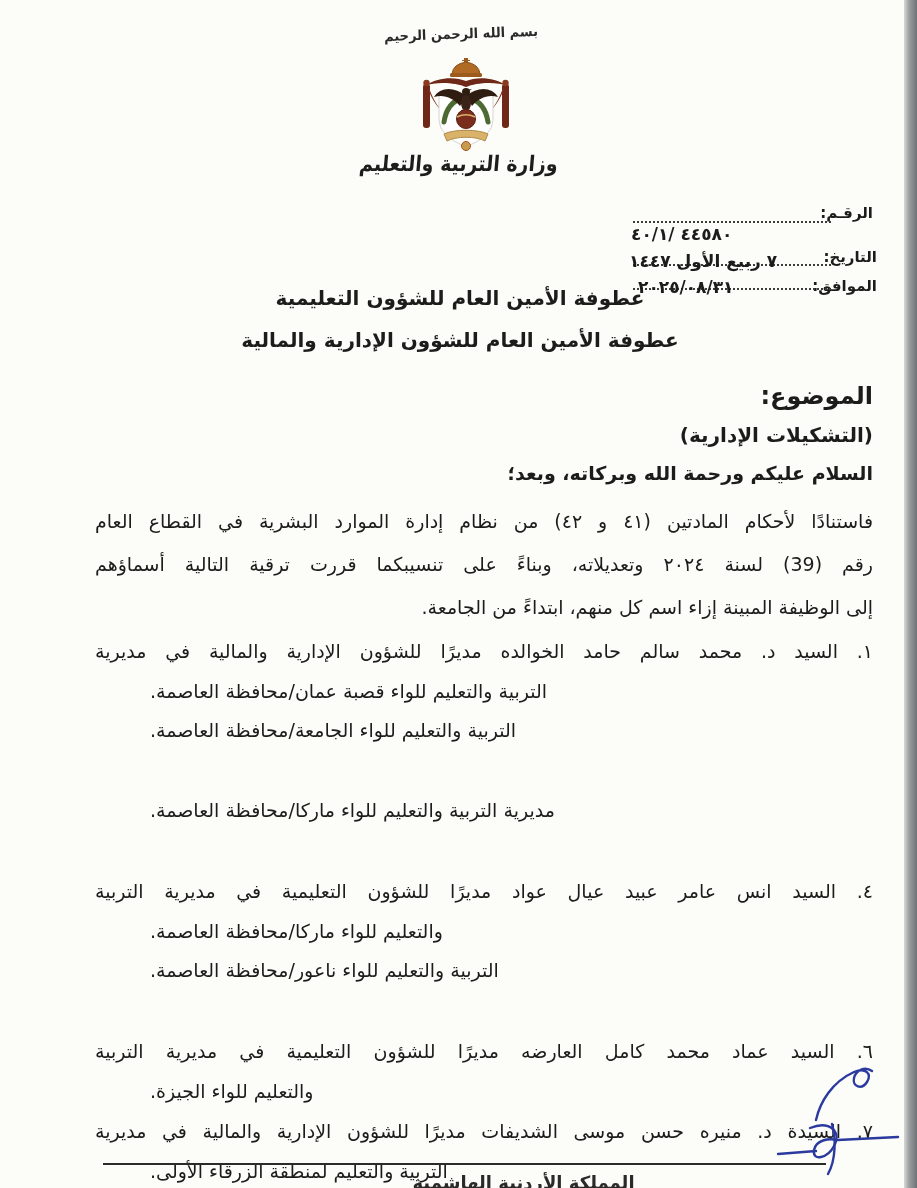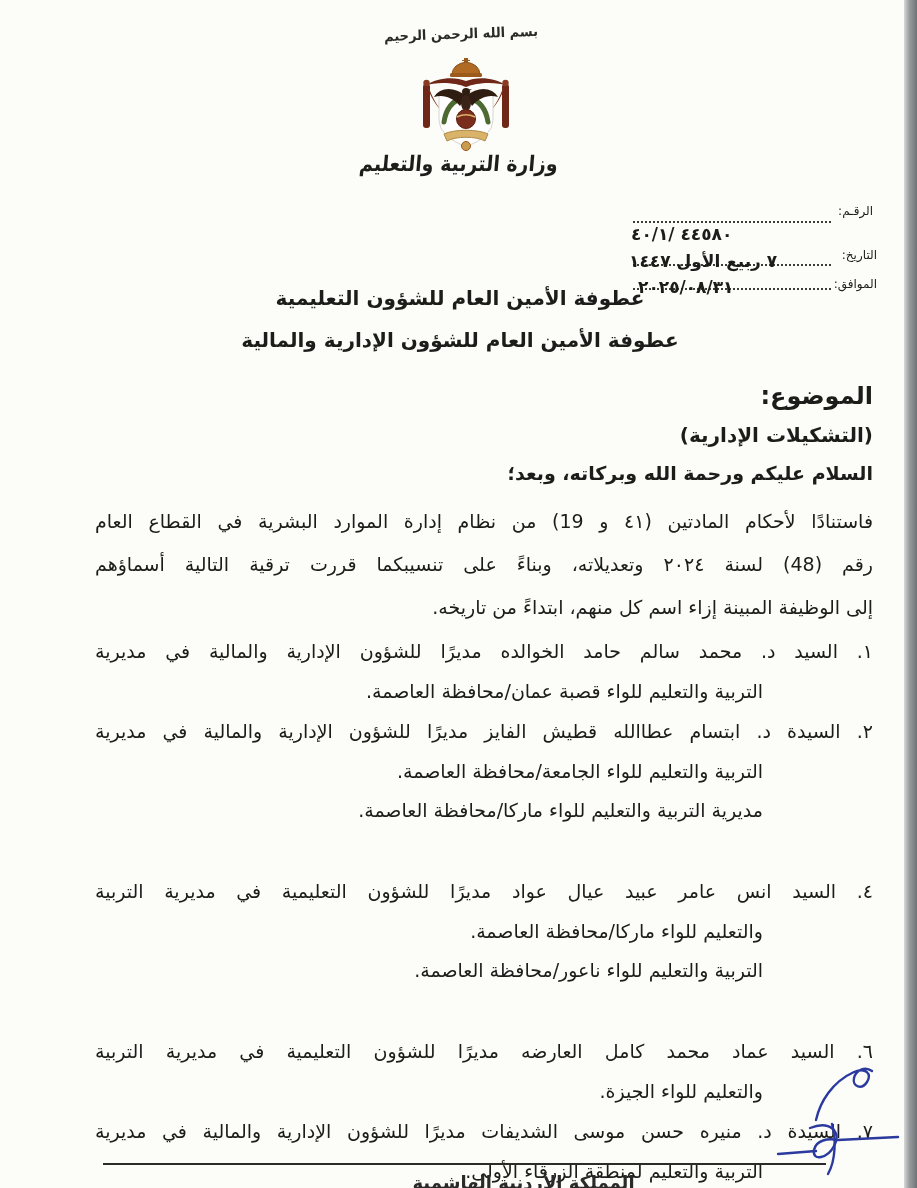--- a/index.html
+++ b/index.html
@@ -19,21 +19,21 @@
     font-size:13px; font-weight:700; transform:rotate(-2deg) scaleY(1.05);
     color:#2a2a28; white-space:nowrap; letter-spacing:-0.5px;
   }
   .crest{ position:absolute; top:56px; left:406px; width:120px; height:98px; }
   .ministry-name{
     position:absolute; top:152px; left:372px; width:186px; text-align:center;
     font-size:19px; font-weight:700; white-space:nowrap;
     transform:skewX(-5deg) scaleY(1.12); color:#1d1d1b;
   }
   
-  .meta-label{ position:absolute; font-size:12px; font-weight:400; white-space:nowrap;}
+  .meta-label{ position:absolute; font-size:15px; font-weight:700; white-space:nowrap;}
   .lbl-num  { top:204px; right:44px; }
   .lbl-date { top:248px; right:40px;text-align:right; }
   .lbl-greg { top:277px; right:40px; }
   .dots{ position:absolute; height:14px; border-bottom:2px dotted #3c3c3a; }
   .dots-num { top:207px; right:86px; width:198px; }
   .dots-date{ top:250px; right:86px; width:198px; }
   .dots-greg{ top:274px; right:86px; width:198px; }
   .meta-value{ position:absolute; font-size:17px; font-weight:700; text-align:left; white-space:nowrap;}
   .val-num { top:224px; right:96px;  width:190px; direction:ltr; unicode-bidi:isolate; }
   .val-date{ top:251px; right:88px;  width:200px; }
@@ -46,21 +46,21 @@
   .subject-value{ position:absolute; top:423px; right:44px; font-size:20px; font-weight:700;}
   .salutation  { position:absolute; top:462px; right:44px; font-size:19px; font-weight:700;}
   
   .body-par{ position:absolute; top:500px; right:44px; left:95px; }
   .bline{ font-size:19px; line-height:43px; white-space:normal;}
   .stretch{ text-align:justify; text-align-last:justify; }
   .bline-last{ text-align:right; }
   .appt-list{ position:absolute; top:631px; right:44px; left:95px; }
   .appt{ height:80px; }
   .appt .l1{ font-size:19px; line-height:41px; text-align:justify; text-align-last:justify; }
-  .appt .l2{ font-size:19px; line-height:39px; text-align:right; padding-left:55px; padding-right:110px; }
+  .appt .l2{ font-size:19px; line-height:39px; text-align:left; padding-left:55px; padding-right:110px; }
   .num{ font-weight:400; }
   
   .rule{ position:absolute; top:1163px; left:103px; width:723px; height:2px; background:#2b2b29; }
   .footer-text{ position:absolute; top:1172px; left:65px; width:917px; text-align:center;
     font-size:18px; font-weight:700; color:#2a2a28;}
   
   .sig-a{ position:absolute; top:1050px; left:812px; }
   .sig-b{ position:absolute; top:1120px; left:776px; }
 </style>
 </head>
@@ -122,32 +122,31 @@
   <div class="meta-value val-greg">٢٠٢٥/٠٨/٣١</div>
 
   <div class="addressee addr-1">عطوفة الأمين العام للشؤون التعليمية</div>
   <div class="addressee addr-2">عطوفة الأمين العام للشؤون الإدارية والمالية</div>
 
   <div class="subject-label">الموضوع:</div>
   <div class="subject-value">(التشكيلات الإدارية)</div>
   <div class="salutation">السلام عليكم ورحمة الله وبركاته، وبعد؛</div>
 
   <div class="body-par">
-    <div class="bline stretch">فاستنادًا لأحكام المادتين (٤١ و 19) من نظام إدارة الموارد البشرية في القطاع العام</div>
-    <div class="bline stretch">رقم (48) لسنة ٢٠٢٤ وتعديلاته، وبناءً على تنسيبكما قررت ترقية التالية أسماؤهم</div>
-    <div class="bline bline-last">إلى الوظيفة المبينة إزاء اسم كل منهم، ابتداءً من تاريخه.</div>
+    <div class="bline stretch">فاستنادًا لأحكام المادتين (٤١ و ٤٢) من نظام إدارة الموارد البشرية في القطاع العام</div>
+    <div class="bline stretch">رقم (39) لسنة ٢٠٢٤ وتعديلاته، وبناءً على تنسيبكما قررت ترقية التالية أسماؤهم</div>
+    <div class="bline bline-last">إلى الوظيفة المبينة إزاء اسم كل منهم، ابتداءً من الجامعة.</div>
   </div>
 
   <div class="appt-list">
     <div class="appt">
       <div class="l1"><span class="num">١.</span> <span>السيد د. محمد سالم حامد الخوالده مديرًا للشؤون الإدارية والمالية في مديرية</span></div>
       <div class="l2">التربية والتعليم للواء قصبة عمان/محافظة العاصمة.</div>
     </div>
     <div class="appt">
-      <div class="l1"><span class="num">٢.</span> <span>السيدة د. ابتسام عطاالله قطيش الفايز مديرًا للشؤون الإدارية والمالية في مديرية</span></div>
       <div class="l2">التربية والتعليم للواء الجامعة/محافظة العاصمة.</div>
     </div>
     <div class="appt">
       <div class="l2">مديرية التربية والتعليم للواء ماركا/محافظة العاصمة.</div>
     </div>
     <div class="appt">
       <div class="l1"><span class="num">٤.</span> <span>السيد انس عامر عبيد عيال عواد مديرًا للشؤون التعليمية في مديرية التربية</span></div>
       <div class="l2">والتعليم للواء ماركا/محافظة العاصمة.</div>
     </div>
     <div class="appt">

